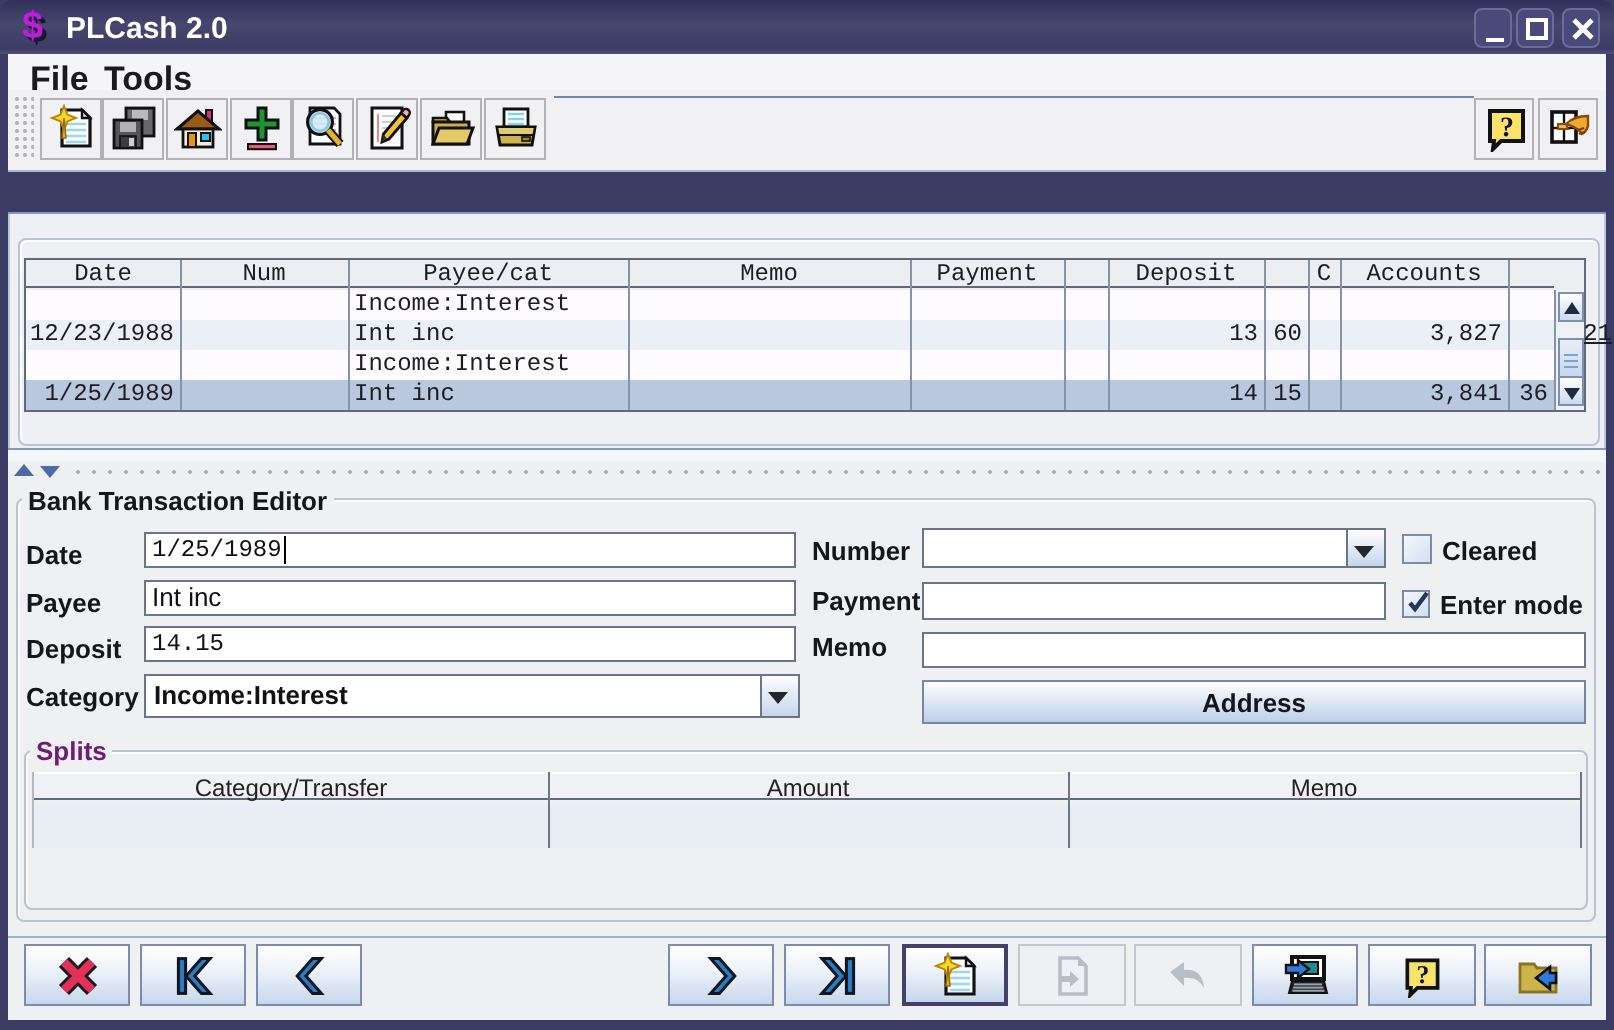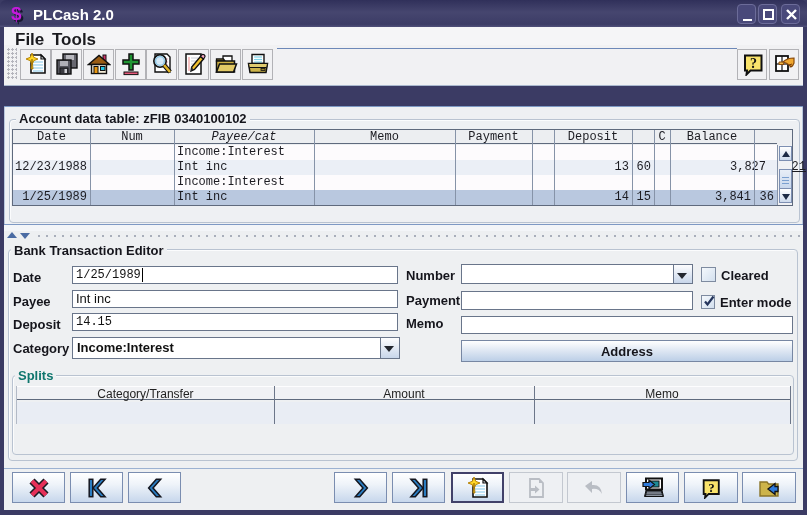--- a/index.html
+++ b/index.html
@@ -100,21 +100,21 @@
   border-left:5.5px solid transparent; border-right:5.5px solid transparent; border-top:6px solid #22262e; }
 .chk { position:absolute; width:15px; height:15px; background:linear-gradient(135deg,#f4f8fc,#d3e0ef); border:1px solid #7e8ba0; }
 #addrbtn { position:absolute; left:457px; top:100px; width:332px; height:22px;
   background:linear-gradient(#ffffff,#e4ebf5 40%,#bccfe7); border:1px solid #7787a3;
   font-weight:bold; font-size:13px; text-align:center; line-height:21px; color:#15151c; }
 
 
 #splitsbox { position:absolute; left:8px; top:135px; width:782px; height:80px;
   border:1px solid #b9c3d1; border-radius:4px; box-shadow:inset 1px 1px 0 #fbfcfd; }
 #splitstitle { position:absolute; left:11px; top:128px; z-index:2; background:#eef0f2; padding:0 3px;
-  font-weight:bold; font-size:13px; color:#0f766e; }
+  font-weight:bold; font-size:13px; color:#701a75; }
 #stable { position:absolute; left:12px; top:146px; width:775px; height:38px; font-size:12px; color:#222;
   border-left:1px solid #b3bac6; border-right:1px solid #6c7689; }
 #stable .shdr { position:absolute; left:0; top:0; width:773px; height:14px; background:#f0f1f4;
   border-top:1px solid #fdfdfe; border-bottom:1px solid #5f6a7d; }
 #stable .shc { position:absolute; top:1px; height:13px; line-height:13px; text-align:center; }
 #stable .srow1 { position:absolute; left:0; top:16px; width:773px; height:22px; background:#e9edf4; }
 .ssep { position:absolute; top:0px; width:1px; height:38px; background:#6c7689; }
 
 
 #btoolbar { position:absolute; left:4px; top:466px; width:799px; height:44px; background:#eef0f2; }
@@ -267,45 +267,44 @@
             <line x1="16" y1="13" x2="19" y2="12"></line>
             <line x1="16.5" y1="15" x2="19.5" y2="14"></line>
           </g>
         </svg>
       </div>
   </div>
 
 
   <div id="uppanel">
     <div class="tborder"></div>
-    <div id="uptitle">Account data table: zFIB 0340100102</div>
     <div id="dtable">
       <div class="hdr">
         <div class="hc" style="left:0px;width:77px;">Date</div>
         <div class="hc" style="left:77px;width:84px;">Num</div>
-        <div class="hc" style="left:161px;width:140px;font-style:italic;">Payee/cat</div>
+        <div class="hc" style="left:161px;width:140px;">Payee/cat</div>
         <div class="hc" style="left:301px;width:141px;">Memo</div>
         <div class="hc" style="left:442px;width:77px;">Payment</div>
         <div class="hc" style="left:519px;width:22px;"></div>
         <div class="hc" style="left:541px;width:78px;">Deposit</div>
         <div class="hc" style="left:619px;width:22px;"></div>
         <div class="hc" style="left:641px;width:16px;">C</div>
-        <div class="hc" style="left:657px;width:84px;">Balance</div>
+        <div class="hc" style="left:657px;width:84px;">Accounts</div>
         <div class="hc" style="left:741px;width:23px;"></div>
       </div>
       <div class="body">
         <div class="trow r-even" style="top:0px;">
           <div class="tcell" style="left:164px;width:137px;">Income:Interest</div>
         </div>
         <div class="trow r-alt" style="top:15px;">
           <div class="tcell num" style="left:0px;width:74px;">12/23/1988</div>
           <div class="tcell" style="left:164px;width:137px;">Int inc</div>
           <div class="tcell num" style="left:541px;width:75px;">13</div>
           <div class="tcell num" style="left:619px;width:19px;">60</div>
-          <div class="tcell num" style="left:672px;width:81px;">3,827</div>
+          <div class="tcell num" style="left:657px;width:81px;">3,827</div>
           <div class="tcell num" style="left:773px;width:20px;text-decoration:underline;">21</div>
         </div>
         <div class="trow r-even" style="top:30px;">
           <div class="tcell" style="left:164px;width:137px;">Income:Interest</div>
         </div>
         <div class="trow r-sel" style="top:45px;">
           <div class="tcell num" style="left:0px;width:74px;">1/25/1989</div>
           <div class="tcell" style="left:164px;width:137px;">Int inc</div>
           <div class="tcell num" style="left:541px;width:75px;">14</div>
           <div class="tcell num" style="left:619px;width:19px;">15</div>

